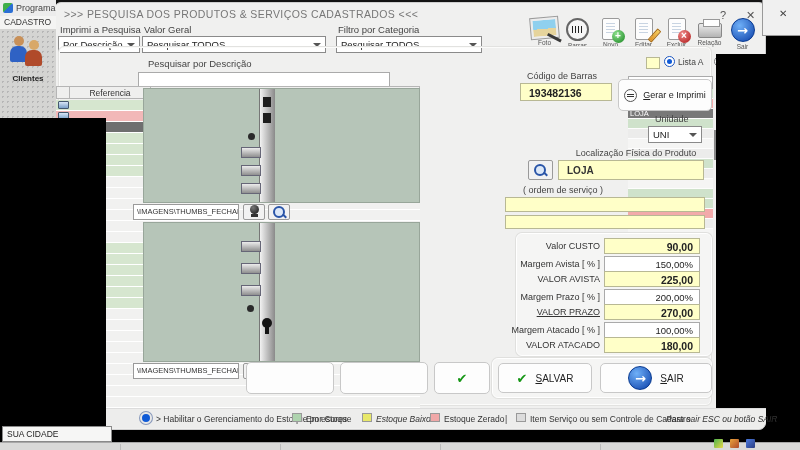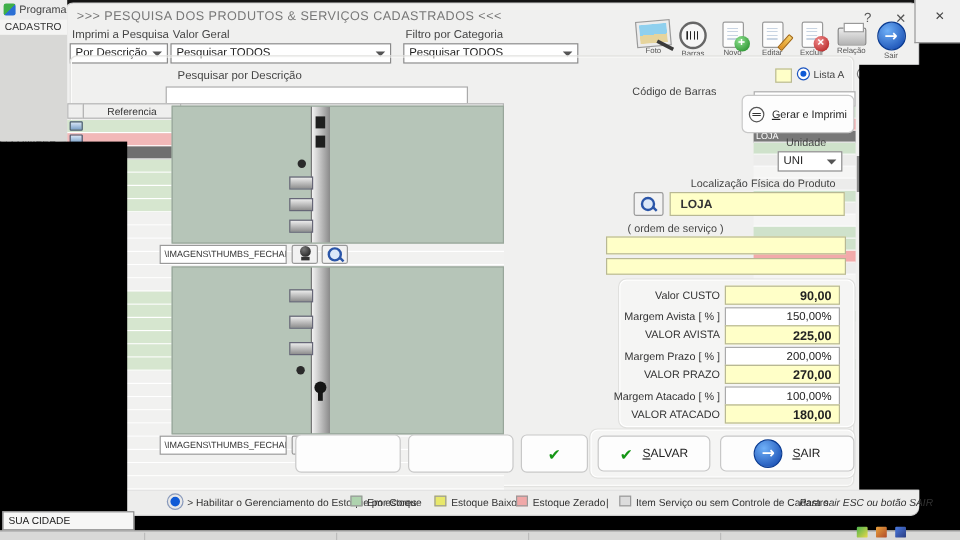--- a/index.html
+++ b/index.html
@@ -316,20 +316,21 @@
   <div class="abs sq-btn" style="left:243px;top:363px;"><span class="icon-cam"></span></div>
   <div class="abs sq-btn" style="left:268px;top:363px;"><span class="icon-mag"></span></div>
 
   <div class="abs pbtn" style="left:246px;top:362px;width:88px;height:32px;"></div>
   <div class="abs pbtn" style="left:340px;top:362px;width:88px;height:32px;"></div>
   <div class="abs pbtn" style="left:434px;top:362px;width:56px;height:32px;">
       <span class="check"></span>
     </div>
 
   <div class="abs ylabel" style="left:474px;top:71px;width:123px;text-align:right;">Código de Barras</div>
+  <div class="abs yfield" style="left:520px;top:83px;width:92px;height:18px;font-weight:bold;font-size:10.5px;padding:3px 0 0 8px;color:#222;">193482136</div>
   <div class="abs pbtn ufl" style="left:618px;top:79px;width:94px;height:32px;gap:6px;font-size:9px;">
     <span class="icon-gen"></span>
       <span class="ufl">Gerar e Imprimi</span>
   </div>
 
   <div class="abs yfield" style="left:646px;top:57px;width:14px;height:12px;"></div>
   <div class="abs radio on" style="left:664px;top:56px;"></div>
   <div class="abs ylabel" style="left:678px;top:57px;font-size:8.5px;">Lista A</div>
   <div class="abs radio" style="left:714px;top:56px;z-index:2;"></div>
   <div class="abs ylabel" style="left:728px;top:57px;font-size:8.5px;z-index:2;">Lista B</div>
@@ -377,21 +378,21 @@
   <div class="abs panel" style="left:516px;top:233px;width:196px;height:123px;"></div>
   <div id="price-fields">
       <div class="abs price-label" style="left: 480px; top: 241px;">Valor CUSTO</div>
       <div class="abs price-field yellow" style="top: 238px;">90,00</div>
       <div class="abs price-label" style="left: 480px; top: 259px;">Margem Avista [ % ]</div>
       <div class="abs price-field white" style="top: 256px;">150,00%</div>
       <div class="abs price-label" style="left: 480px; top: 274px;">VALOR AVISTA</div>
       <div class="abs price-field yellow" style="top: 271px;">225,00</div>
       <div class="abs price-label" style="left: 480px; top: 292px;">Margem Prazo [ % ]</div>
       <div class="abs price-field white" style="top: 289px;">200,00%</div>
-      <div class="abs price-label" style="left: 480px; top: 307px;">VALOR PRAZO</div>
+      <div class="abs price-label" style="left: 480px; top: 307px; text-decoration: underline;">VALOR PRAZO</div>
       <div class="abs price-field yellow" style="top: 304px;">270,00</div>
       <div class="abs price-label" style="left: 480px; top: 325px;">Margem Atacado [ % ]</div>
       <div class="abs price-field white" style="top: 322px;">100,00%</div>
       <div class="abs price-label" style="left: 480px; top: 340px;">VALOR ATACADO</div>
       <div class="abs price-field yellow" style="top: 337px;">180,00</div>
     </div>
 
   <div class="abs panel" style="left:492px;top:358px;width:220px;height:40px;"></div>
   <div class="abs pbtn" style="left:498px;top:363px;width:94px;height:30px;">
     <span class="check"></span>
@@ -402,21 +403,21 @@
       <span class="ufl">SAIR</span>
   </div>
 
   <div id="legend-bar" class="abs"></div>
   <div class="abs blue-radio"></div>
   <div class="abs lg-lbl" style="left:156px;">&gt;  Habilitar o Gerenciamento do Estoque por Cores</div>
   <div id="legend-items">
       <div class="abs lg-sq" style="left: 292px; background: rgb(174, 211, 174);"></div>
       <div class="abs lg-lbl" style="left: 306px;">Em estoque</div>
       <div class="abs lg-sq" style="left: 362px; background: rgb(232, 232, 106);"></div>
-      <div class="abs lg-lbl" style="left: 376px;">Estoque Baixo</div>
+      <div class="abs lg-lbl" style="left: 376px; font-style: italic;">Estoque Baixo</div>
       <div class="abs lg-sq" style="left: 430px; background: rgb(240, 168, 168);"></div>
       <div class="abs lg-lbl" style="left: 444px;">Estoque Zerado</div>
       <div class="abs lg-sq" style="left: 516px; background: rgb(220, 220, 220);"></div>
       <div class="abs lg-lbl" style="left: 530px;">Item Serviço ou sem Controle de Cadastro</div>
     </div>
   <div class="abs lg-lbl" style="left:505px;">|</div>
   <div class="abs lg-lbl" style="left:666px;font-style:italic;">Para sair ESC ou botão SAIR</div>
 
   <div id="modal">
     <div id="modal-titlebar">
@@ -449,20 +450,27 @@
       <div id="brand-scroll"></div>
     </div>
   </div>
 
   <div id="bg-window" class="abs">
     <div id="bgw-titlebar">
       <span id="bgw-icon"></span>
       <span id="bgw-title">Programa</span>
     </div>
     <div id="bgw-menu">CADASTRO</div>
+    <div id="bgw-body">
+      <div id="clientes-btn">
+        <span class="person p1" style="left:7px;top:4px;"></span>
+        <span class="person p2" style="left:22px;top:8px;"></span>
+        <div id="clientes-lbl">Clientes</div>
+      </div>
+    </div>
   </div>
 
   <div id="black-left" class="abs"></div>
   <div id="black-right" class="abs"></div>
   <div id="tr-fragment" class="abs">
     <span class="abs" style="left:16px;top:8px;color:#444;font-size:10px;">✕</span>
   </div>
 
   <div id="status-tab" class="abs">SUA CIDADE</div>
   <div id="taskbar" class="abs">

